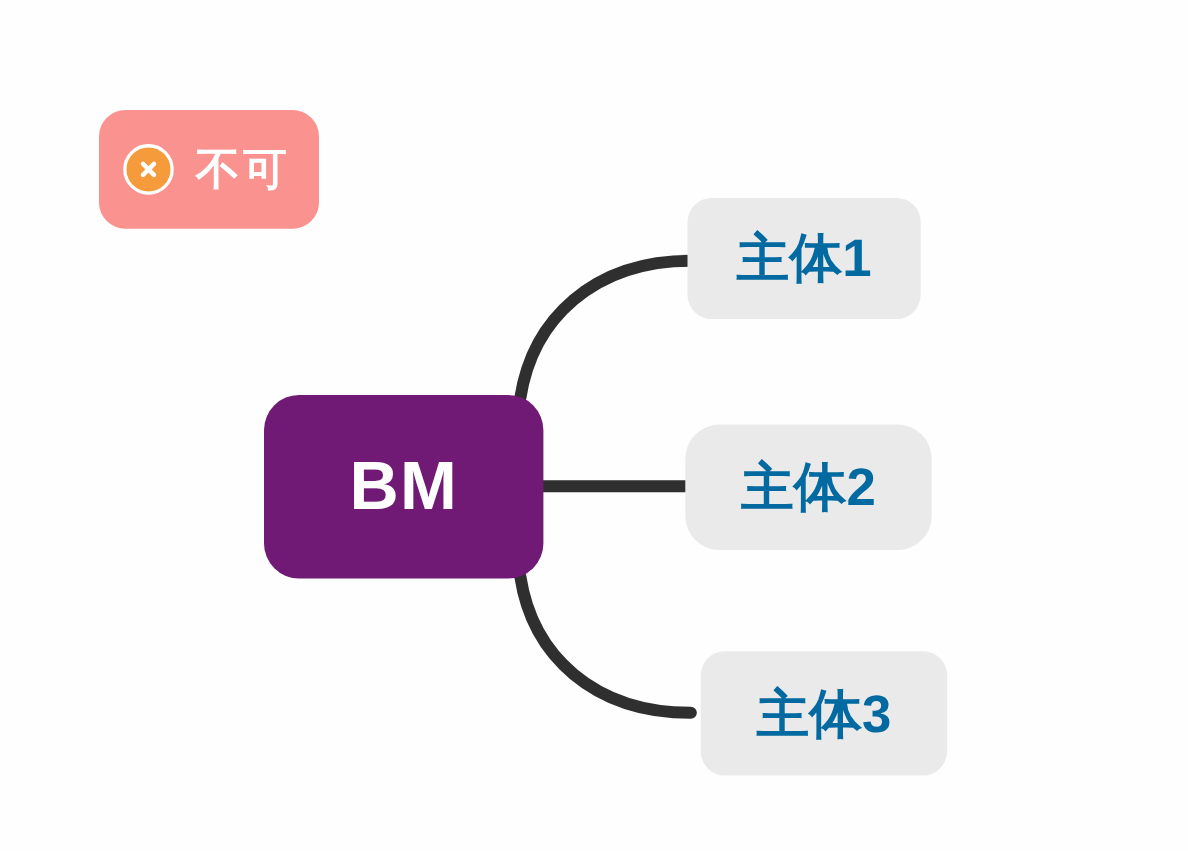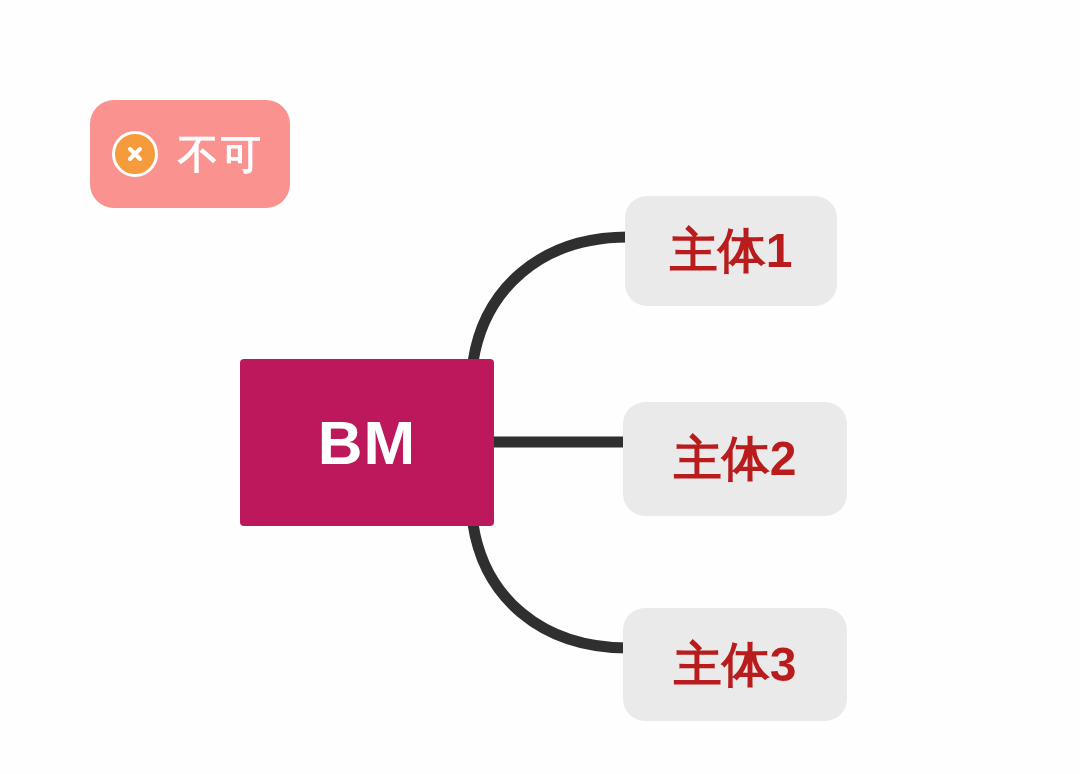--- a/index.html
+++ b/index.html
@@ -63,38 +63,37 @@
   .node {
     position: absolute;
     display: flex;
     align-items: center;
     justify-content: center;
     box-sizing: border-box;
   }
   .node-root {
     left: 240px; top: 359px;
     width: 254px; height: 167px;
-    background: #be185d;
-    border-radius: 4px;
+    background: #701a75;
+    border-radius: 32px;
     color: #FFFFFF;
     font-size: 62px;
     font-weight: 700;
     letter-spacing: 1px;
   }
   .node-child {
     background: #EAEAEA;
     border-radius: 22px;
-    color: #b91c1c;
+    color: #0369a1;
     font-size: 48px;
     font-weight: 600;
-    margin-top: 16px;
   }
   .node-child-1 { left: 625px; top: 180px; width: 212px; height: 110px; }
-  .node-child-2 { left: 623px; top: 386px; width: 224px; height: 114px; }
-  .node-child-3 { left: 623px; top: 592px; width: 224px; height: 113px; }
+  .node-child-2 { left: 623px; top: 386px; width: 224px; height: 114px; border-radius: 31px; }
+  .node-child-3 { left: 637px; top: 592px; width: 224px; height: 113px; }
 </style>
 </head>
 <body>
 
 <div class="canvas">
 
   <svg class="connectors" viewBox="0 0 1080 774" xmlns="http://www.w3.org/2000/svg">
     <path d="M 473 362 C 484 290 540 237 628 237"></path>
     <path d="M 490 442 L 628 442"></path>
     <path d="M 473 524 C 484 596 540 648 628 648"></path>

